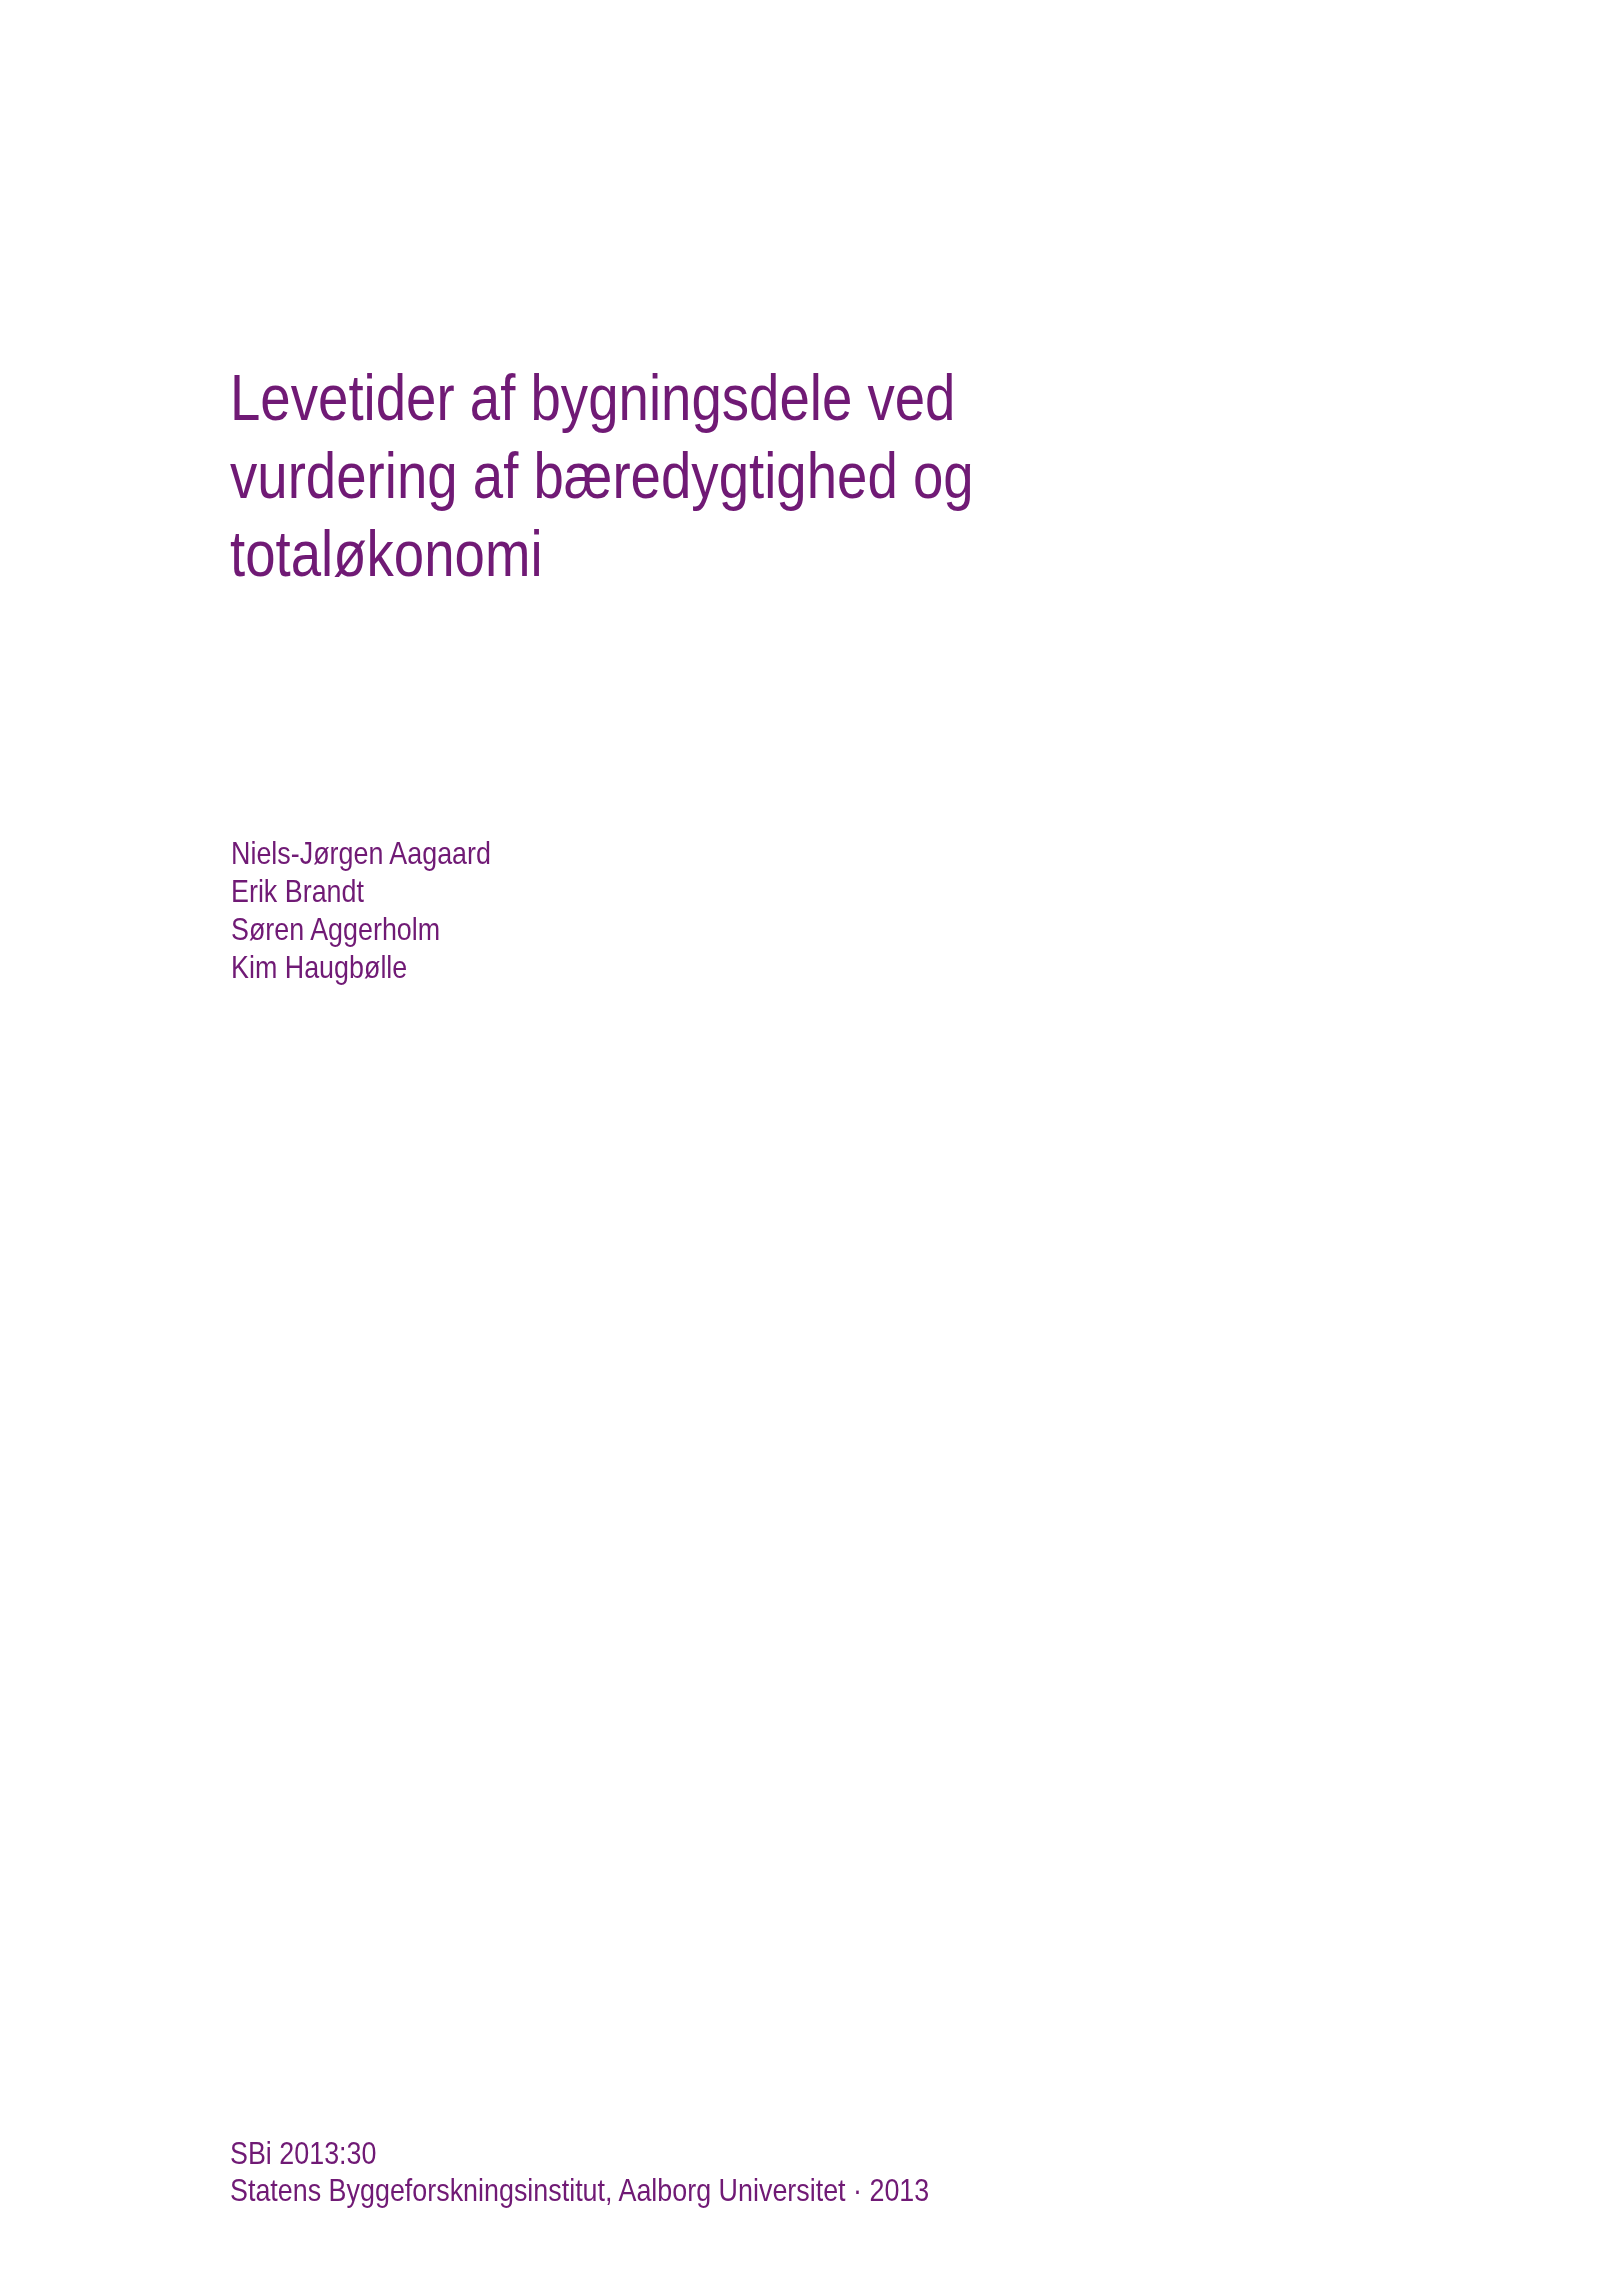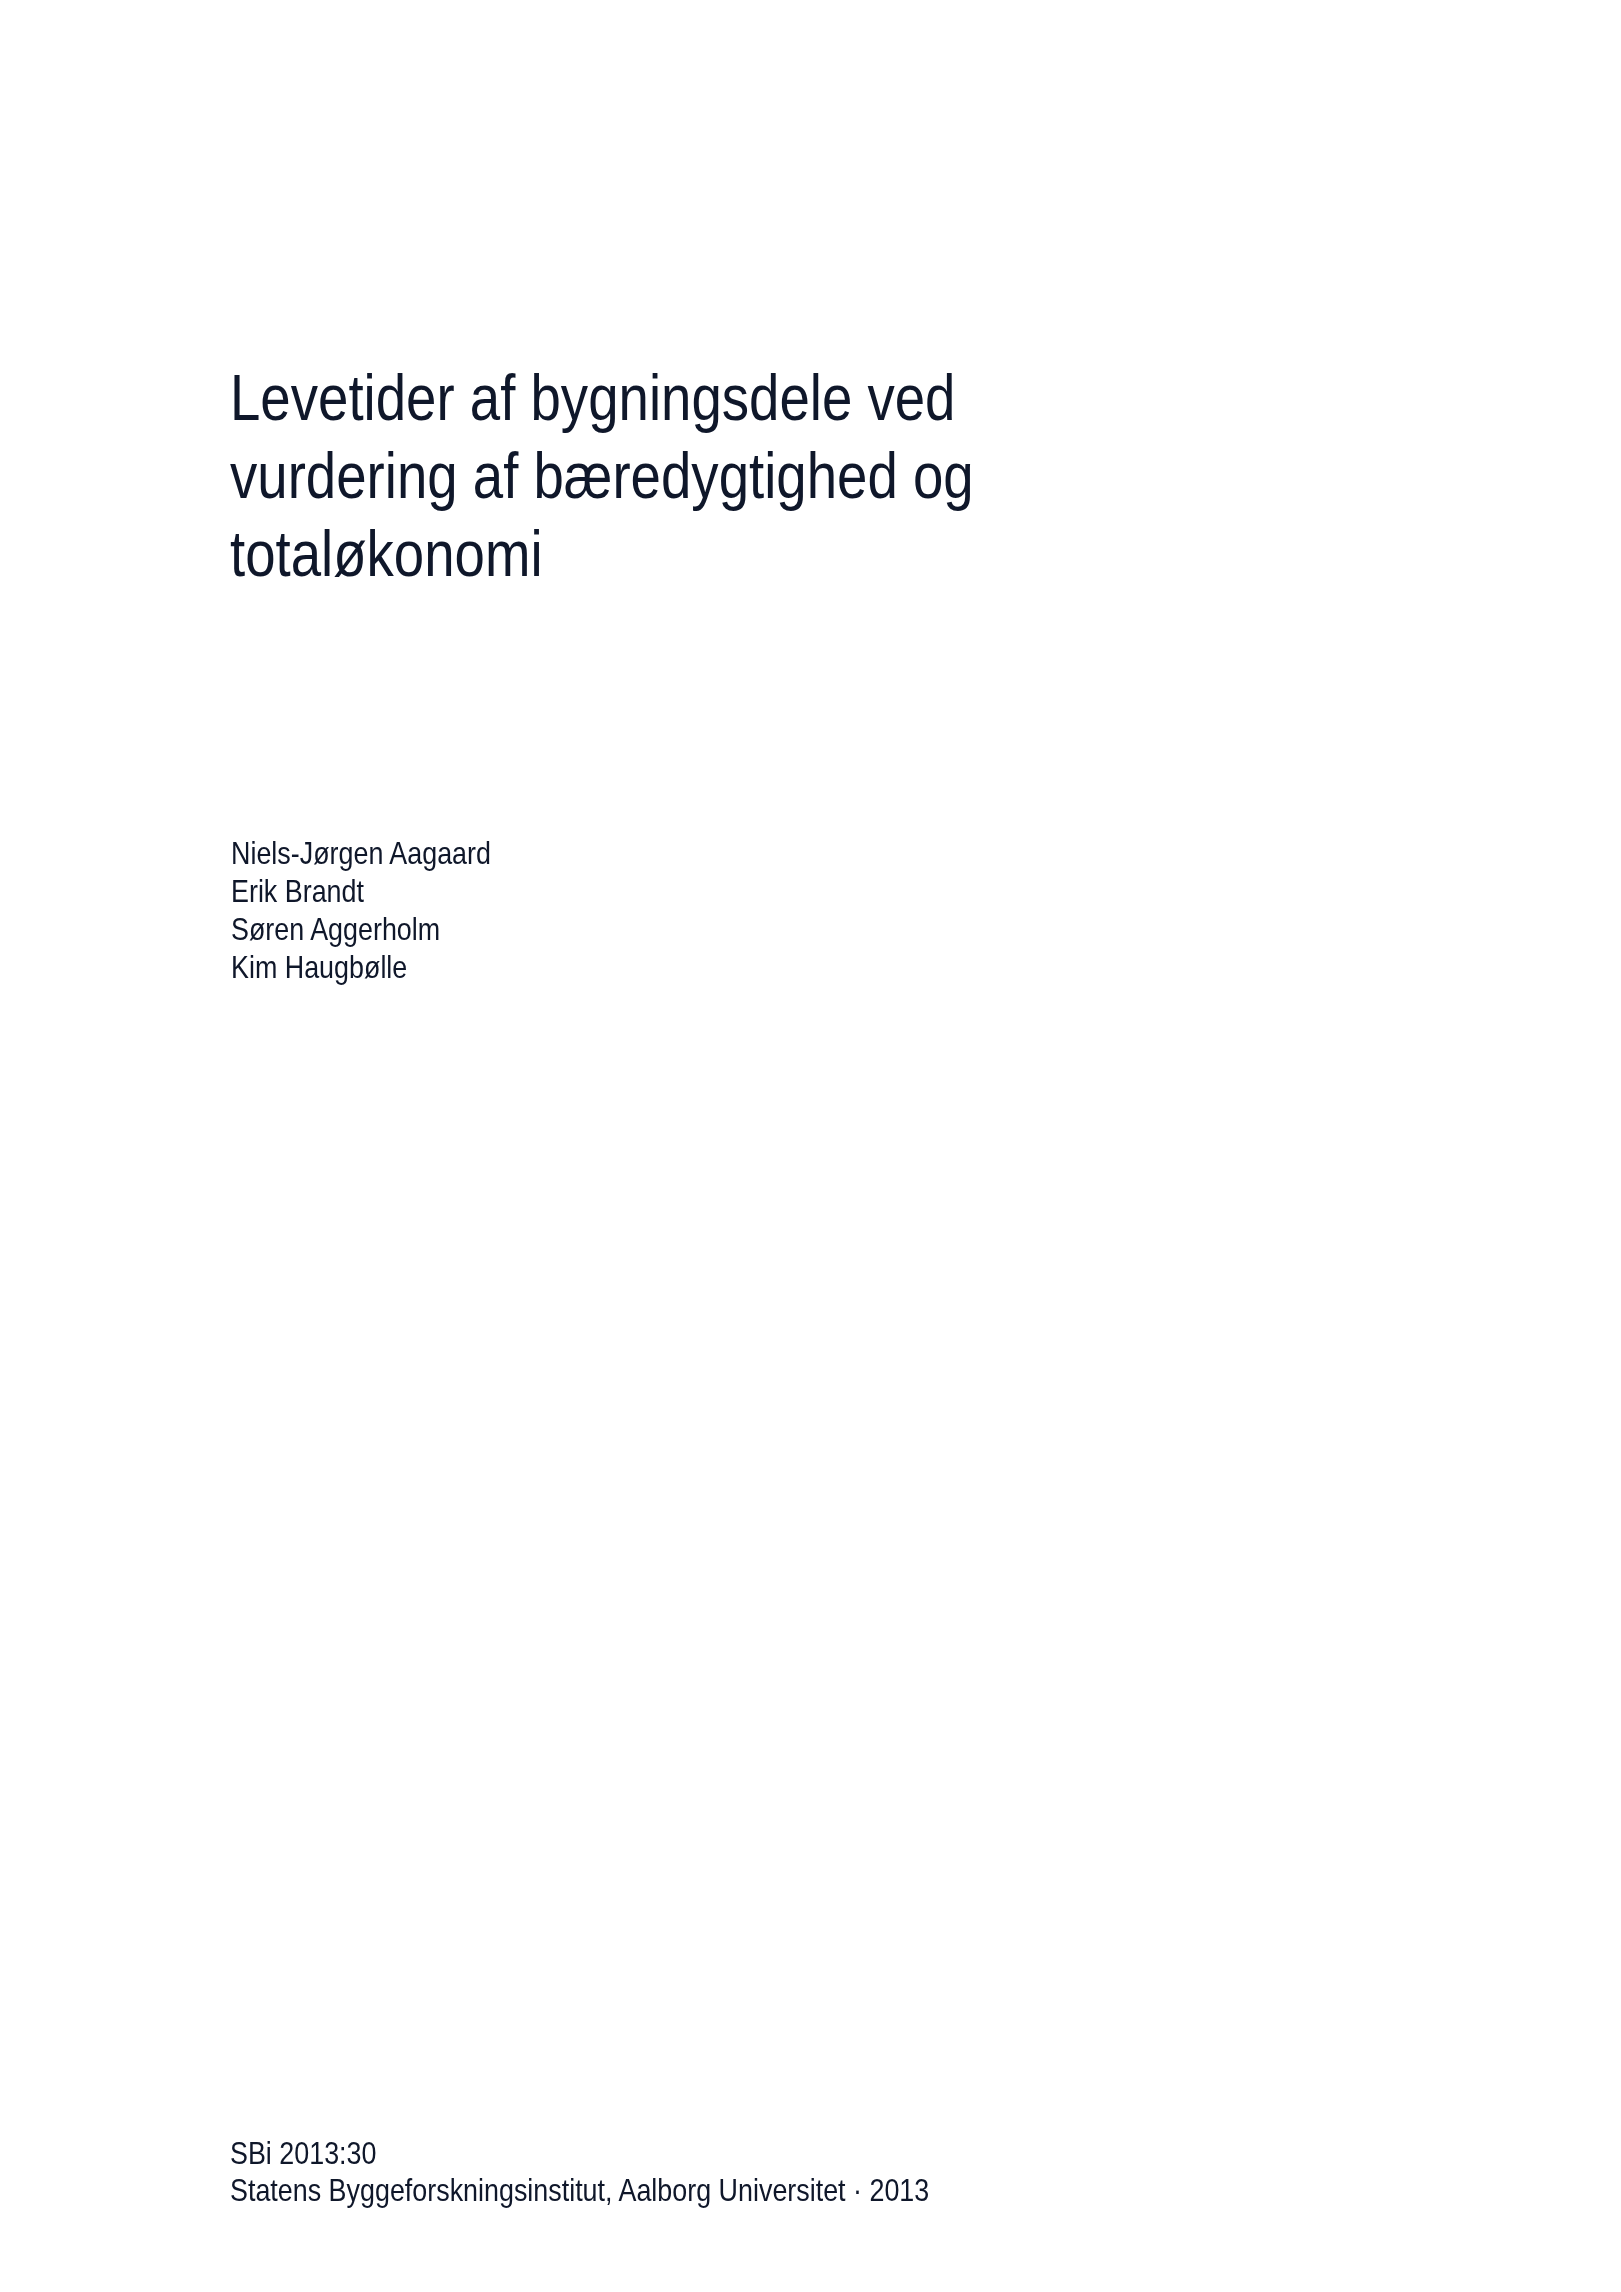--- a/index.html
+++ b/index.html
@@ -6,21 +6,21 @@
     margin: 0;
     padding: 0;
     background: #e8e8e8;
   }
   .page {
     position: relative;
     width: 1621px;
     height: 2293px;
     margin: 0 auto;
     background: #ffffff;
-    color: #0f172a;
+    color: #701a75;
     font-family: "Liberation Sans", "DejaVu Sans", sans-serif;
     overflow: hidden;
   }
   
   .condensed {
     transform: scaleX(0.84);
     transform-origin: 0 0;
     white-space: nowrap;
   }
   .title-block {

